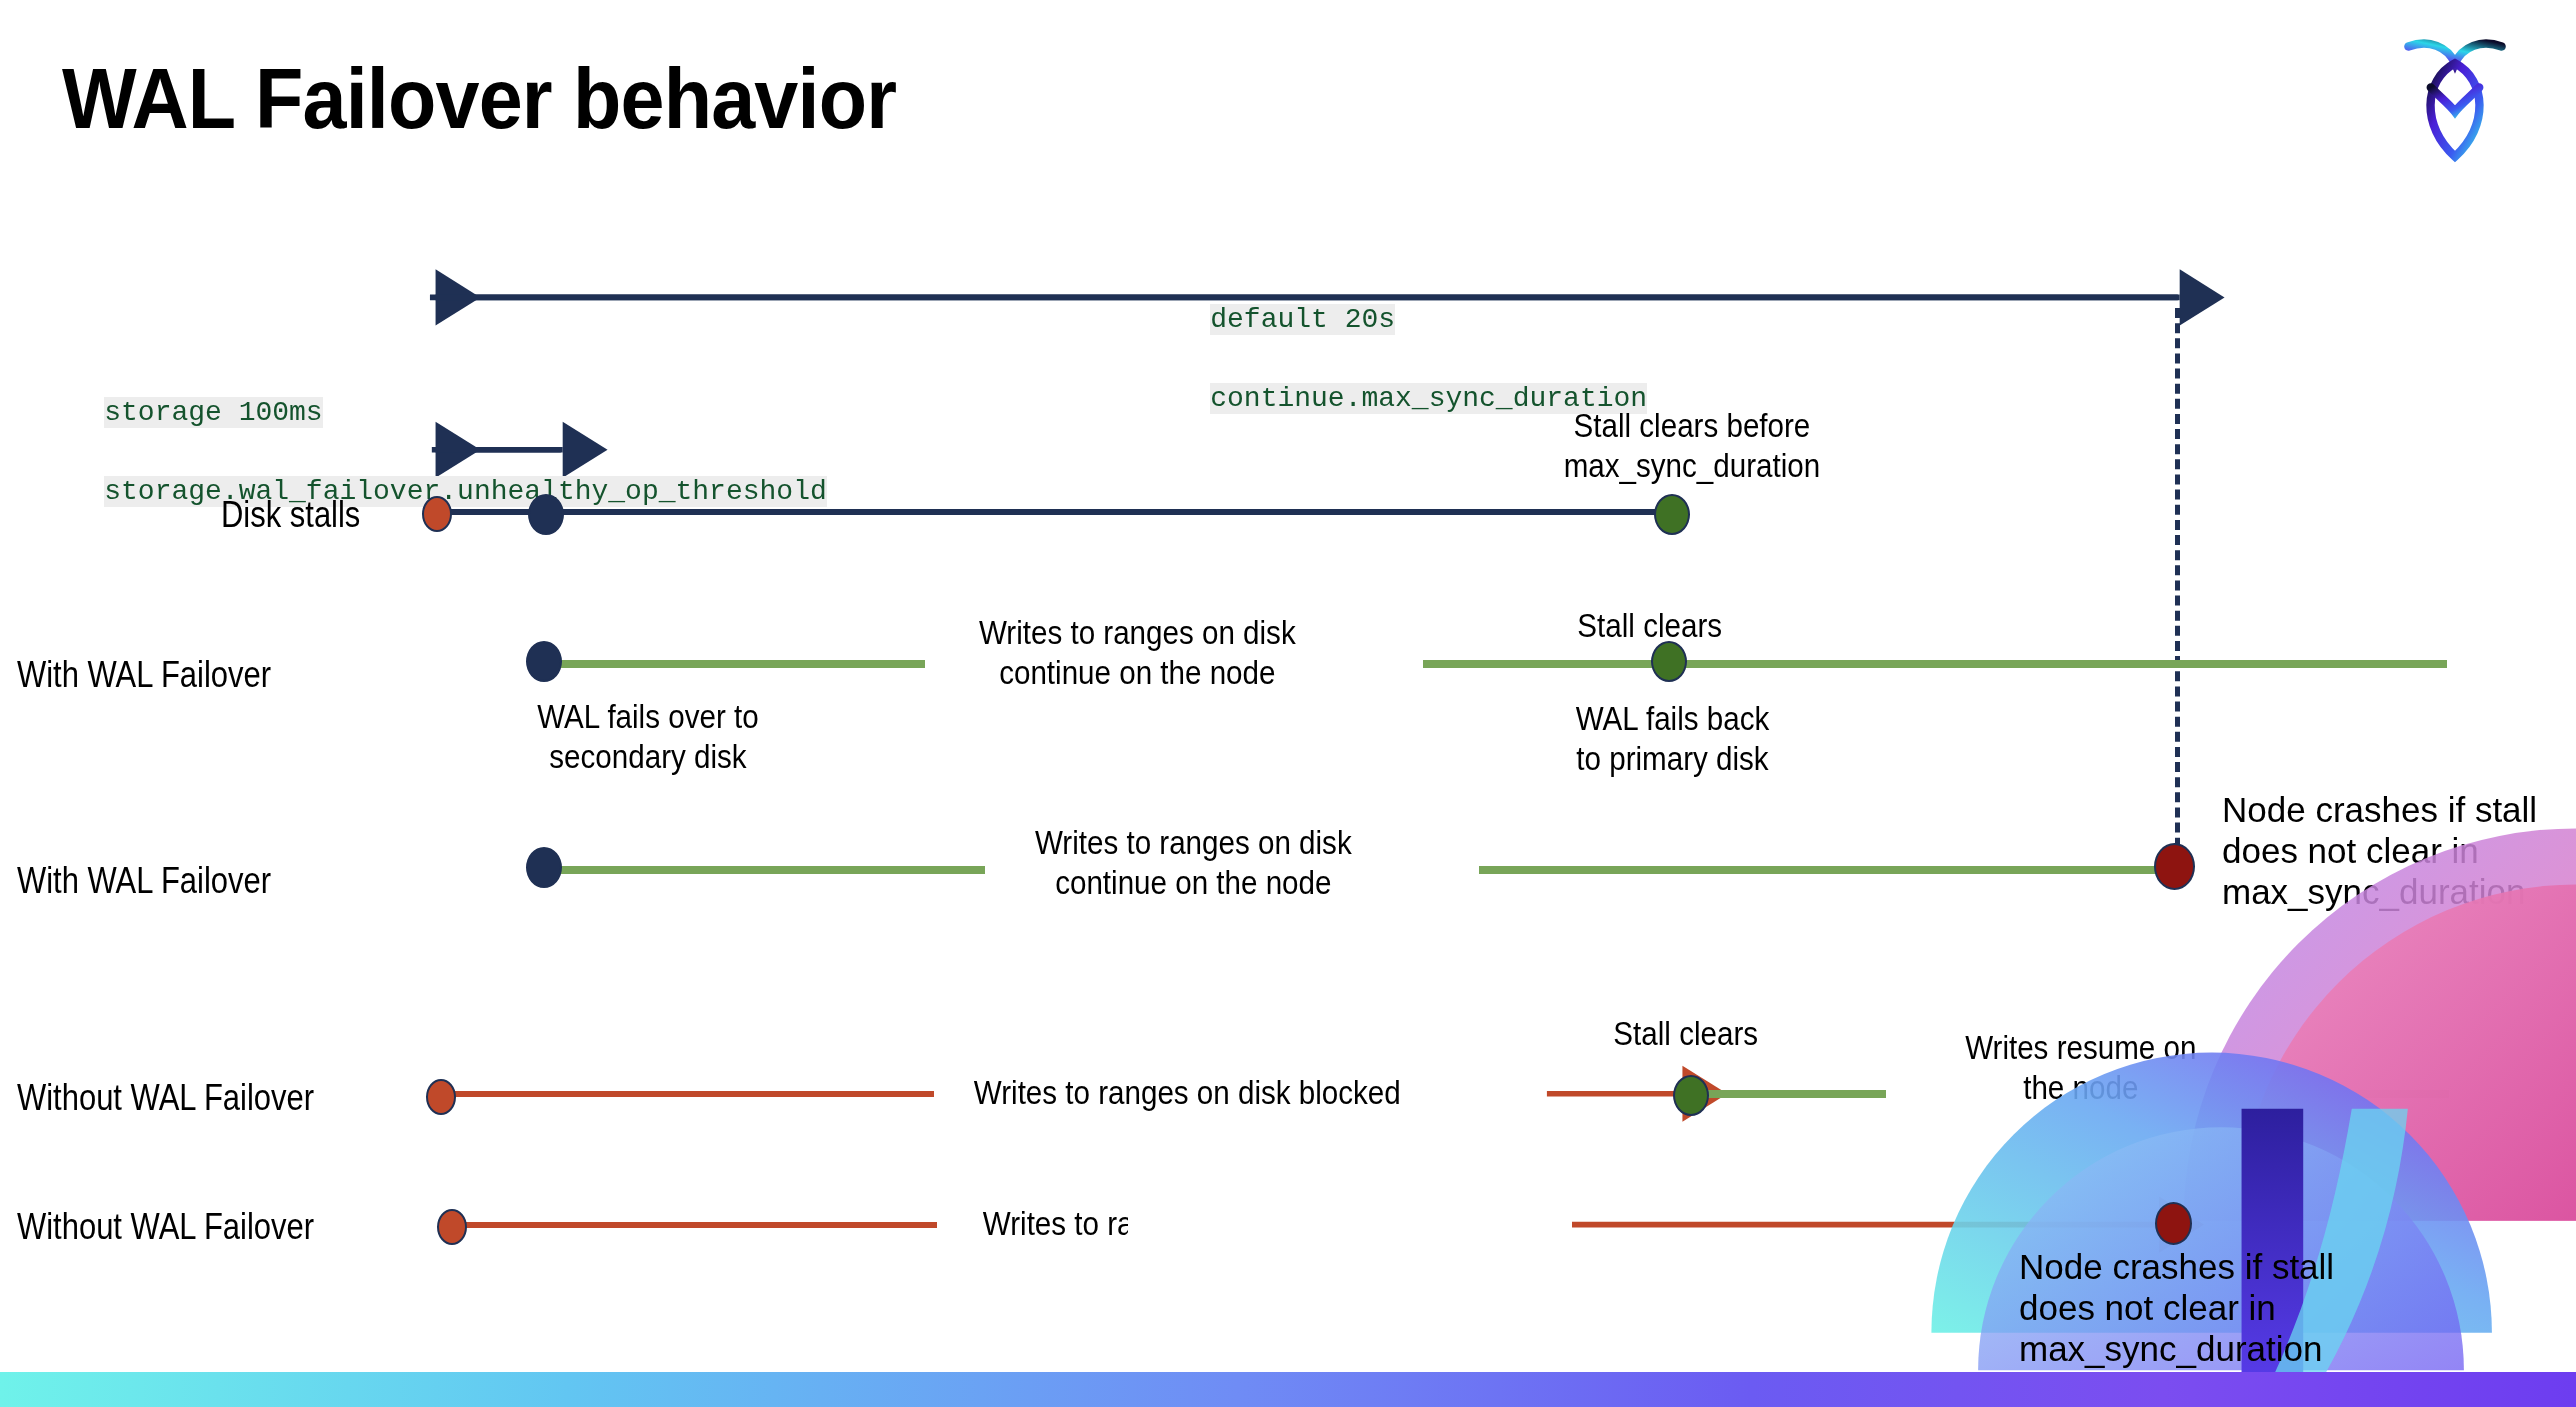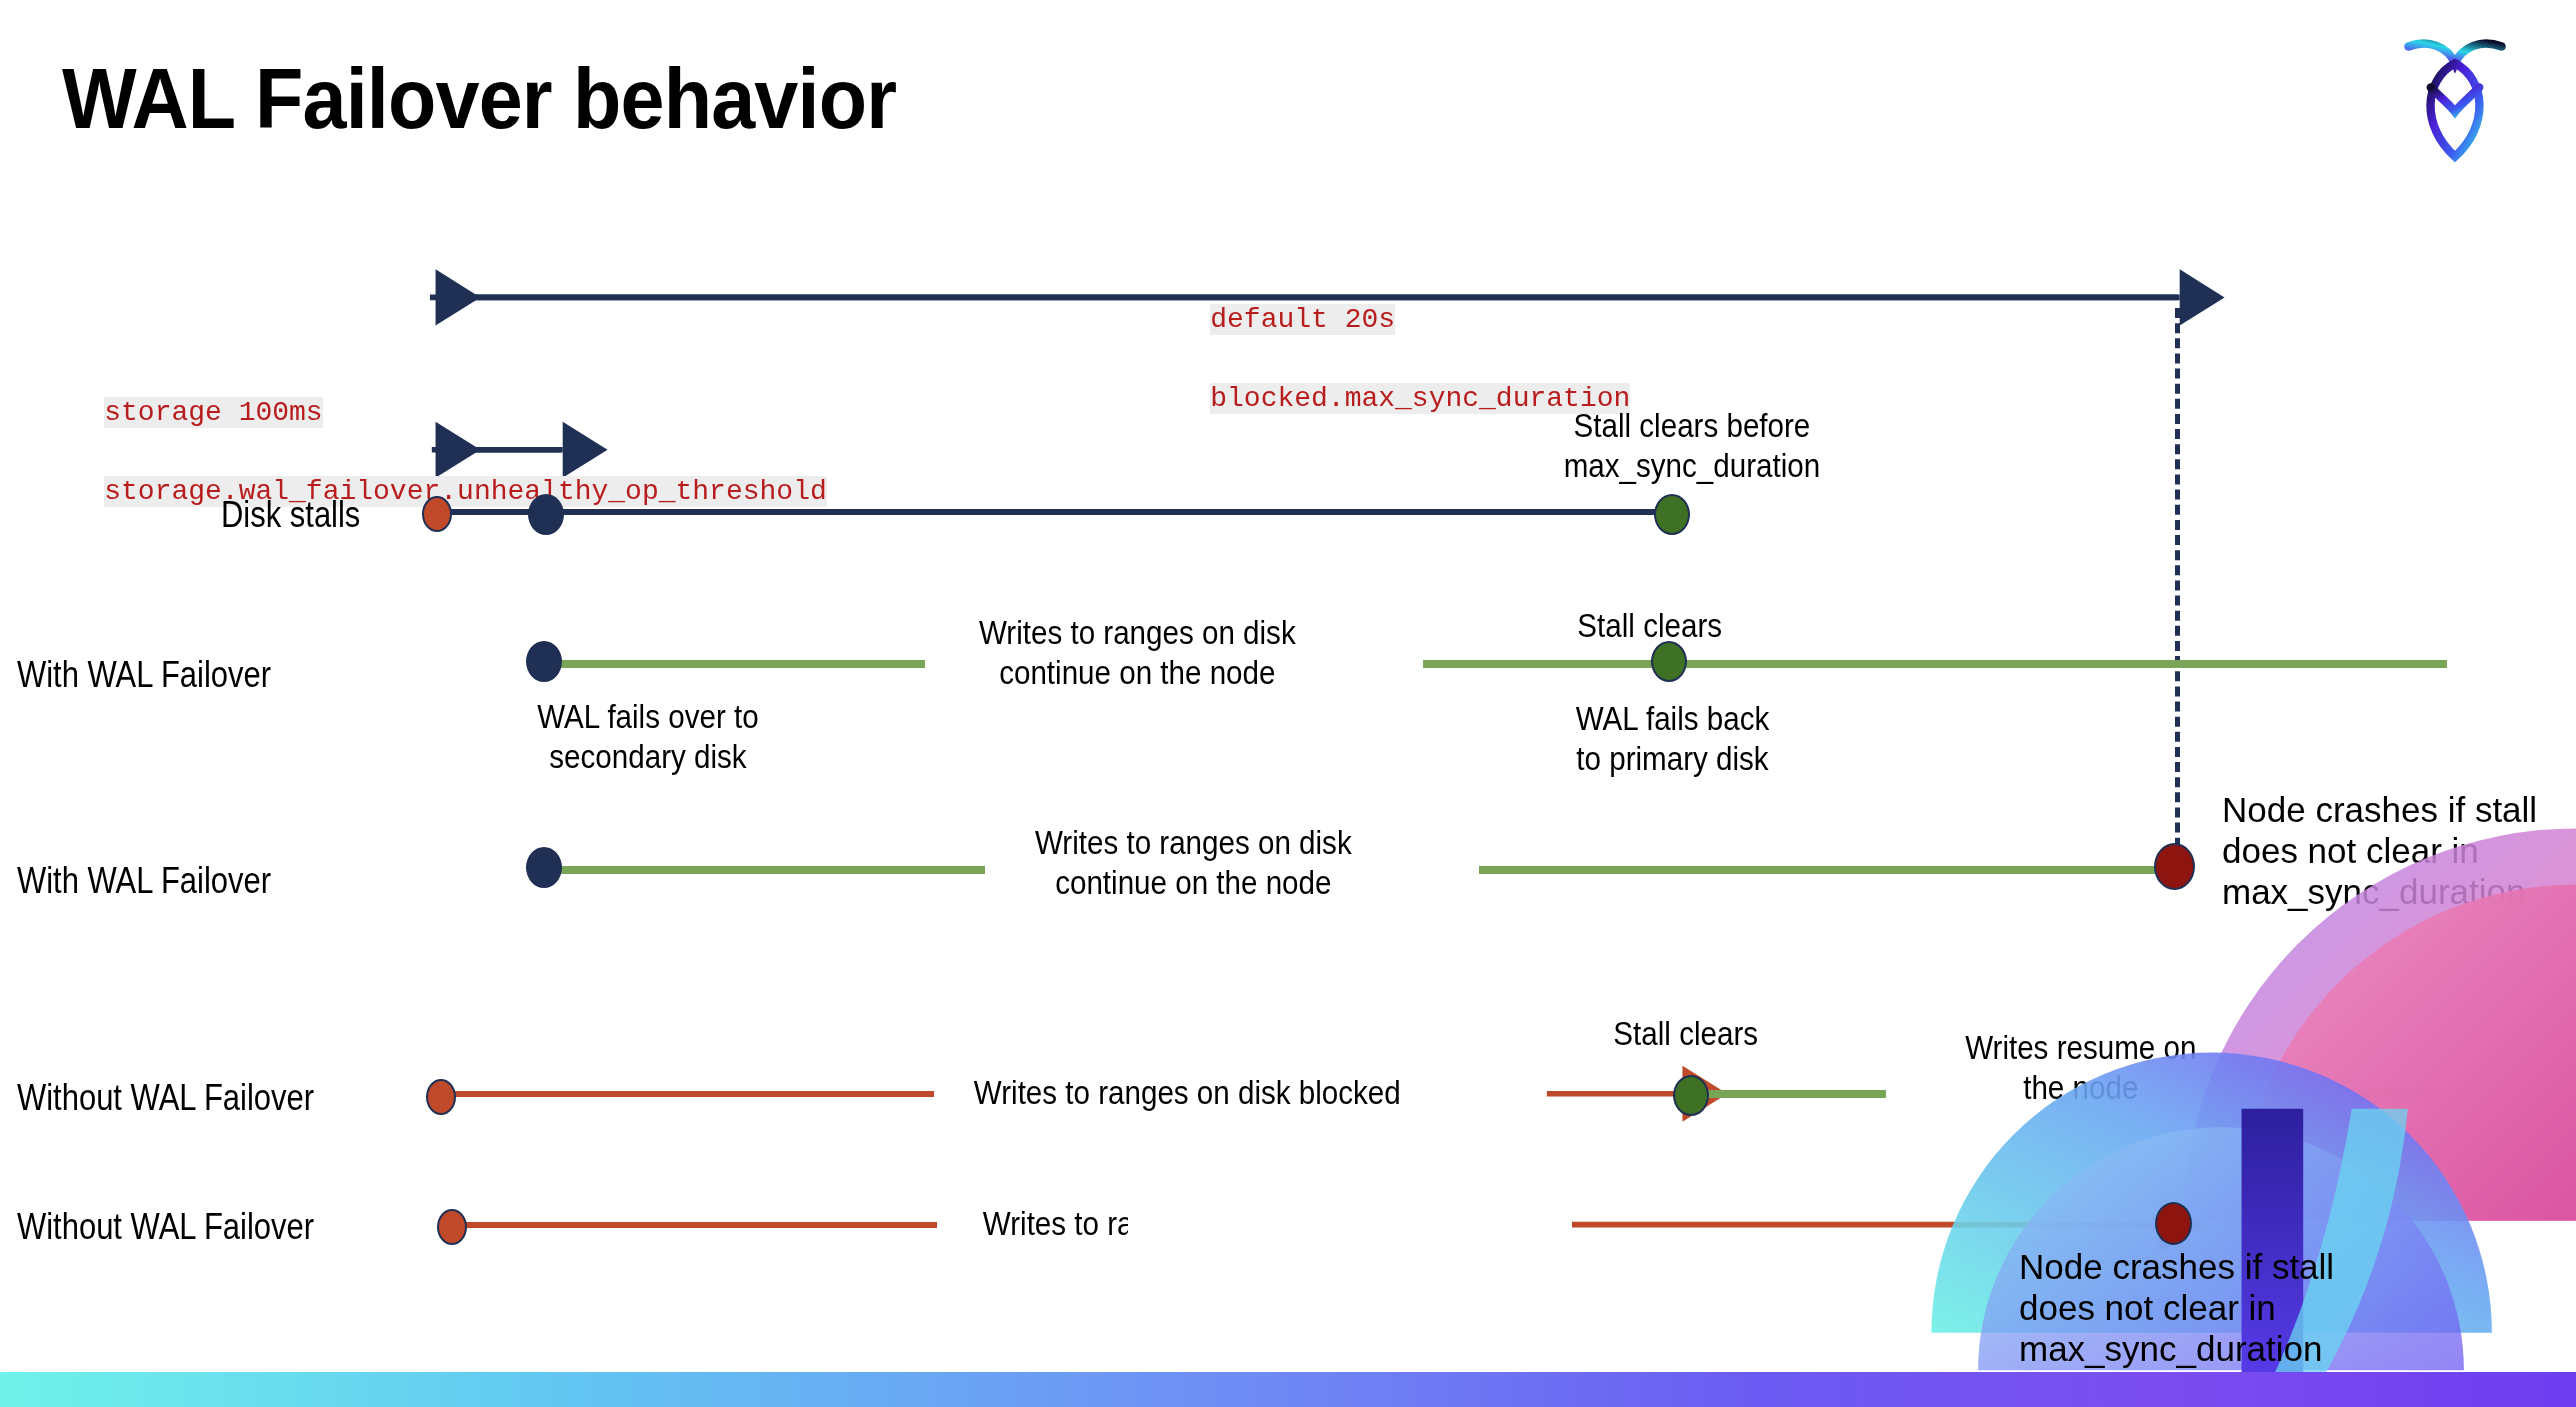--- a/index.html
+++ b/index.html
@@ -50,21 +50,21 @@
     position:absolute; font-size:34px; line-height:1.17; color:#000;
     transform: scaleX(0.87); transform-origin: left top;
     white-space: pre-line;
   }
   .note.center { text-align:center; }
   .note.wide { transform:none; }
 
   .code {
     position:absolute;
     font-family:"Liberation Mono","DejaVu Sans Mono", monospace;
-    font-size:28px; line-height:1.42; color:#b91c1c;
+    font-size:28px; line-height:1.42; color:#14532d;
     white-space:pre; }
   .code span { background:#ededed; }
 
   .hline { position:absolute; height:5.6px; background:#1f3054; }
   .hline.green { background:#78a558; height:7.5px; }
   .hline.red   { background:#c0492a; height:5.6px; }
 
   .dot {
     position:absolute; border:2.8px solid #1f3054; border-radius:50%;
   }
@@ -127,21 +127,21 @@
     <line x1="600" y1="481" x2="466" y2="481" stroke="#1f3054" stroke-width="6" marker-end="url(#mk-navy-l)"></line>
     <line x1="462" y1="481" x2="602" y2="481" stroke="#1f3054" stroke-width="6" marker-end="url(#mk-navy-r)"></line>
 
     <line x1="1655" y1="1170" x2="1800" y2="1170" stroke="#c0492a" stroke-width="6" marker-end="url(#mk-red-r)"></line>
 
     <line x1="1655" y1="1310" x2="2310" y2="1310" stroke="#c0492a" stroke-width="6" marker-end="url(#mk-red-r)"></line>
   </svg>
 
   <div class="code" style="left:1143px; top:260px;">
     <span>default 20s</span><br>
-    <span>blocked.max_sync_duration</span>
+    <span>continue.max_sync_duration</span>
   </div>
 
   <div class="code" style="left:37px; top:353px;">
     <span>storage 100ms</span><br>
     <span>storage.wal_failover.unhealthy_op_threshold</span>
   </div>
 
   <div class="vdash" style="left:2175px; top:308px; height:570px;"></div>
 
   <div class="lane-label" style="left:221px; top:494px;">Disk stalls</div>

